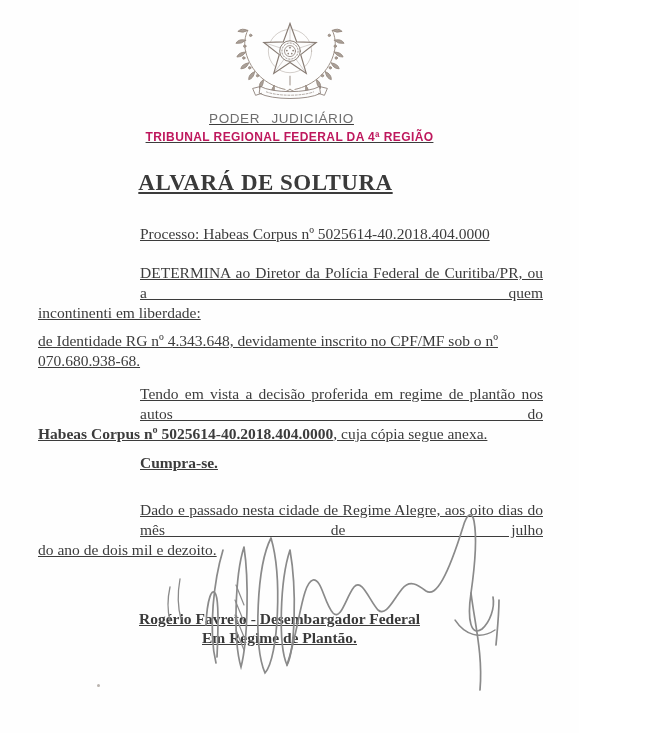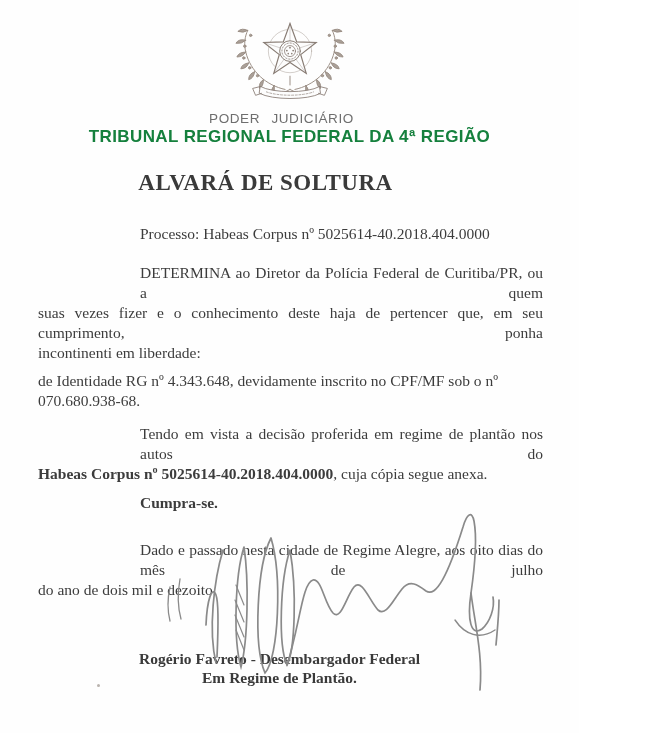--- a/index.html
+++ b/index.html
@@ -4,20 +4,21 @@
 <style>
   html, body { margin: 0; padding: 0; background: #ffffff; }
   .page {
     position: relative;
     width: 579px;
     height: 733px;
     background: #fefefe;
     overflow: hidden;
     font-family: "Liberation Serif", serif;
     color: #3c3c3c;
+    text-decoration: underline;
   }
   
   .emblem-wrap { width: 118px; margin: 8px auto 0 auto; }
   .emblem-wrap svg { display: block; }
   .hdr-small {
     margin-top: 8px;
     text-align: center;
     position: relative;
     left: -8px;
     font-family: "Liberation Sans", sans-serif;
@@ -25,23 +26,23 @@
     line-height: 14px;
     color: #6e6e6e;
     letter-spacing: 0.6px;
     word-spacing: 7px;
   }
   .hdr-main {
     margin-top: 2px;
     text-align: center;
     font-family: "Liberation Sans", sans-serif;
     font-weight: bold;
-    font-size: 17px;
+    font-size: 12px;
     line-height: 18px;
-    color: #15803d;
+    color: #be185d;
     letter-spacing: 0.4px;
   }
   .doc-title {
     margin-top: 24px;
     text-align: center;
     position: relative;
     left: -24px;
     font-weight: bold;
     font-size: 23px;
     line-height: 26px;
@@ -167,21 +168,20 @@
   <div class="hdr-small" data-name="header-poder-judiciario">PODER JUDICIÁRIO</div>
   <div class="hdr-main" data-name="header-tribunal">TRIBUNAL REGIONAL FEDERAL DA 4ª REGIÃO</div>
 
   <div class="doc-title" data-name="page-title">ALVARÁ DE SOLTURA</div>
 
   <div class="doc-body" data-name="document-text-column">
     <div class="process-line" data-name="process-number-line">Processo: Habeas Corpus nº 5025614-40.2018.404.0000</div>
     <div class="body-start" data-name="document-body">
         <div class="para" data-name="para-determina">
           <div class="line indent fill" data-name="text-line"><span>DETERMINA ao Diretor da Polícia Federal de Curitiba/PR, ou a quem</span></div>
-          <div class="line fill" data-name="text-line"><span>suas vezes fizer e o conhecimento deste haja de pertencer que, em seu cumprimento, ponha</span></div>
           <div class="line" data-name="text-line"><span>incontinenti em liberdade:</span></div>
         </div>
         <div class="para" data-name="para-beneficiario">
           <div class="line" data-name="text-line"><span>de Identidade RG nº 4.343.648, devidamente inscrito no CPF/MF sob o nº 070.680.938-68.</span></div>
         </div>
         <div class="para" data-name="para-tendo">
           <div class="line indent fill" data-name="text-line"><span>Tendo em vista a decisão proferida em regime de plantão nos autos do</span></div>
           <div class="line" data-name="text-line"><b>Habeas Corpus nº 5025614-40.2018.404.0000</b><span>, cuja cópia segue anexa.</span></div>
         </div>
         <div class="para" data-name="para-cumprase">

